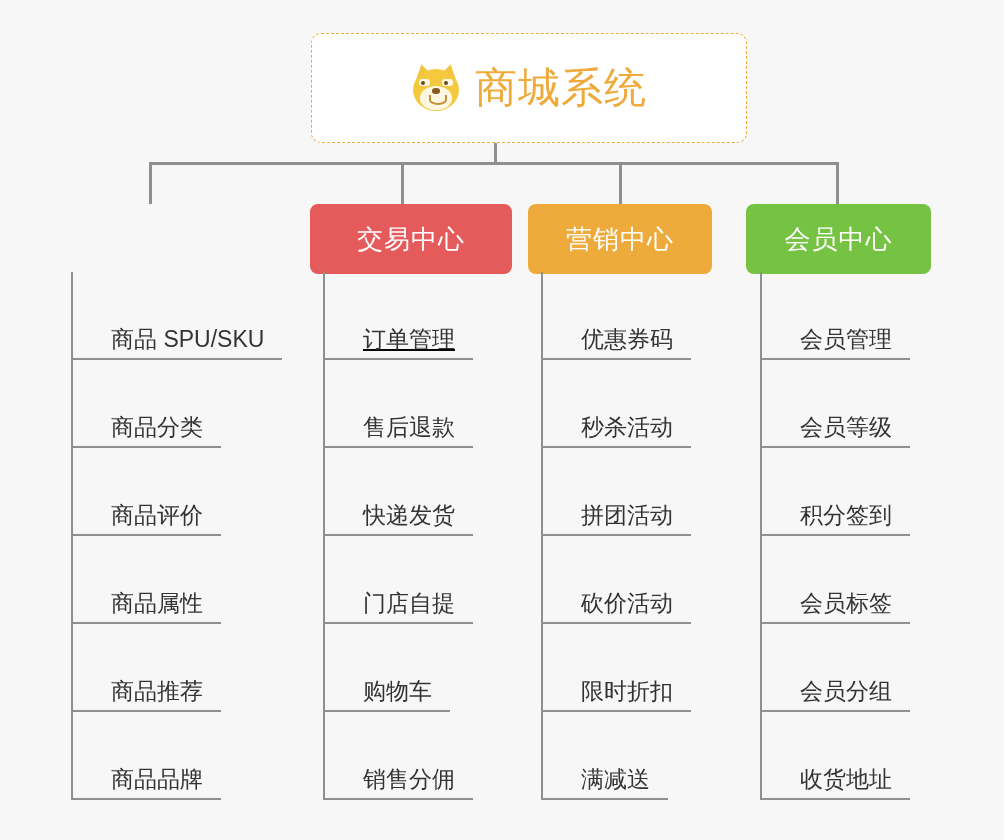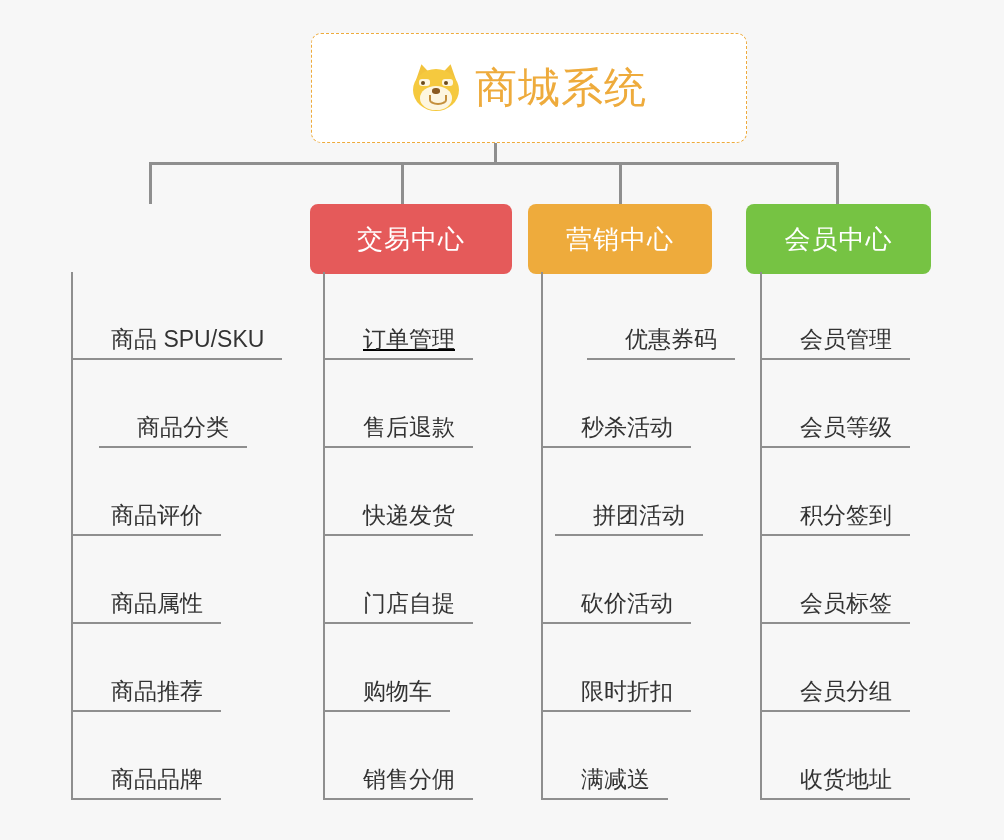--- a/index.html
+++ b/index.html
@@ -208,21 +208,21 @@
   </div>
   <div class="branch-header" style="left: 746px; top: 204px; width: 185px; background: rgb(118, 195, 67);">
     <span>会员中心</span>
   </div>
 
   <div class="leaf-col" style="left:71px;">
     <div class="leaf-spine" style="height:528px;"></div>
     <div class="leaf-item" style="top:0px;">
       <span class="leaf-label">商品 SPU/SKU</span>
     </div>
-    <div class="leaf-item" style="top:88px;padding-left:26px;">
+    <div class="leaf-item" style="top:88px;">
       <span class="leaf-label">商品分类</span>
     </div>
     <div class="leaf-item" style="top:176px;">
       <span class="leaf-label">商品评价</span>
     </div>
     <div class="leaf-item" style="top:264px;">
       <span class="leaf-label">商品属性</span>
     </div>
     <div class="leaf-item" style="top:352px;">
       <span class="leaf-label">商品推荐</span>
@@ -249,27 +249,27 @@
     <div class="leaf-item" style="top:352px;">
       <span class="leaf-label">购物车</span>
     </div>
     <div class="leaf-item" style="top:440px;">
       <span class="leaf-label">销售分佣</span>
     </div>
   </div>
 
   <div class="leaf-col" style="left:541px;">
     <div class="leaf-spine" style="height:528px;"></div>
-    <div class="leaf-item" style="top:0px;padding-left:44px;">
+    <div class="leaf-item" style="top:0px;">
       <span class="leaf-label">优惠券码</span>
     </div>
     <div class="leaf-item" style="top:88px;">
       <span class="leaf-label">秒杀活动</span>
     </div>
-    <div class="leaf-item" style="top:176px;margin-left:12px;">
+    <div class="leaf-item" style="top:176px;">
       <span class="leaf-label">拼团活动</span>
     </div>
     <div class="leaf-item" style="top:264px;">
       <span class="leaf-label">砍价活动</span>
     </div>
     <div class="leaf-item" style="top:352px;">
       <span class="leaf-label">限时折扣</span>
     </div>
     <div class="leaf-item" style="top:440px;">
       <span class="leaf-label">满减送</span>

